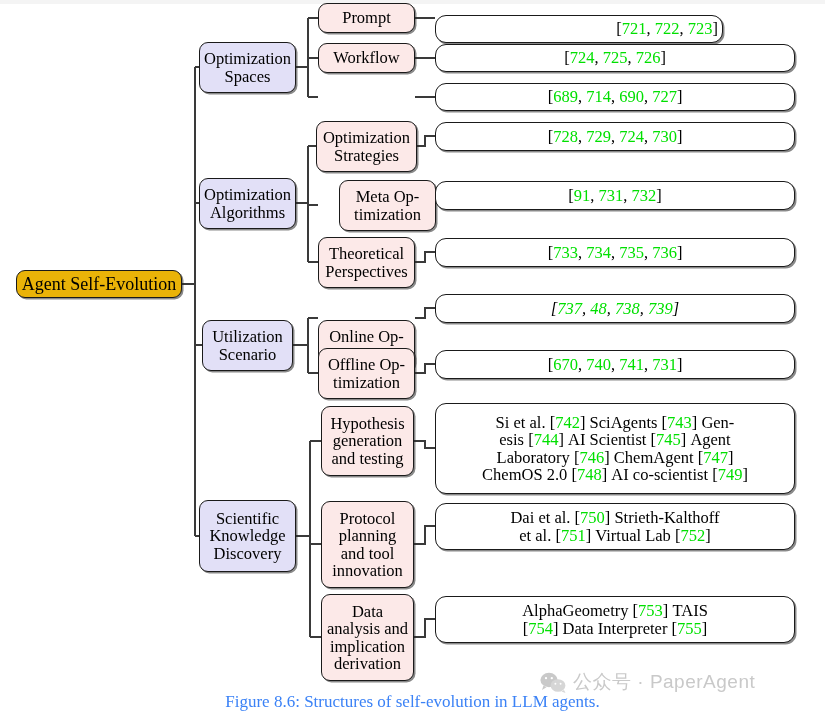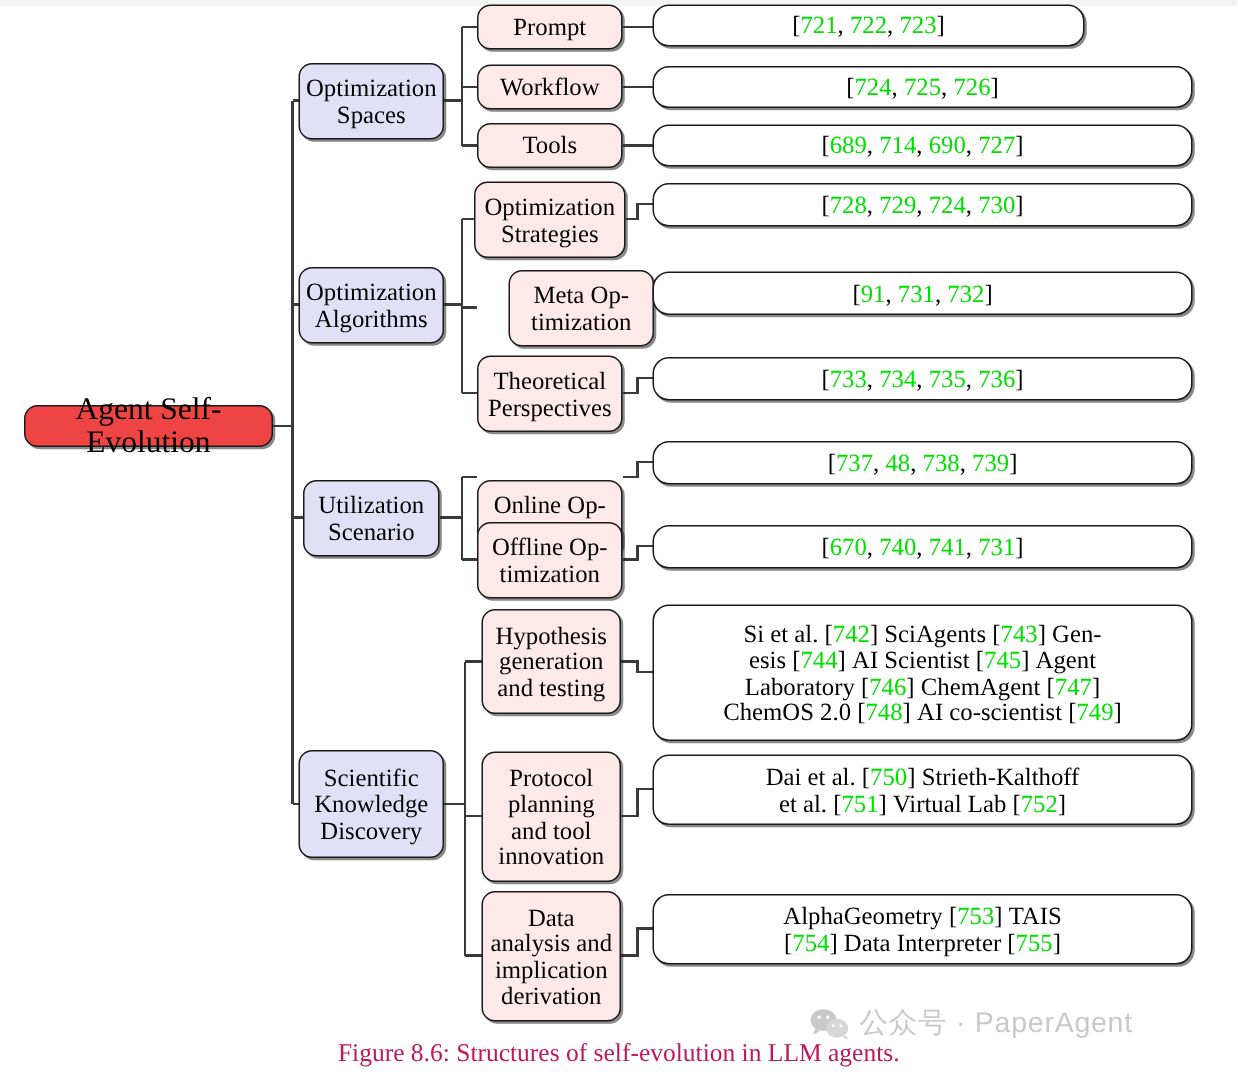--- a/index.html
+++ b/index.html
@@ -29,22 +29,22 @@
     display: flex;
     align-items: center;
     justify-content: center;
     text-align: center;
     line-height: 1.04;
     color: #000000;
     box-shadow: 1.5px 1.5px 0 rgba(40,40,40,0.55);
     padding: 1px 4px;
   }
   .node-root {
-    background: #ef4444;
-    font-size: 21px;
+    background: #eab308;
+    font-size: 18px;
     border-radius: 9px;
   }
   .node-l1 {
     background: #e2e0f7;
     font-size: 16.5px;
   }
   .node-l2 {
     background: #fce9e8;
     font-size: 16.5px;
   }
@@ -61,21 +61,21 @@
   }
   .cite { color: #00e000; }
   .leaf-line { display: block; }
   .caption {
     position: absolute;
     left: 0;
     top: 692px;
     width: 825px;
     text-align: center;
     font-size: 17px;
-    color: #be185d;
+    color: #3b82f6;
     font-family: "Liberation Serif", "DejaVu Serif", serif;
   }
   .watermark {
     position: absolute;
     left: 540px;
     top: 669px;
     display: flex;
     align-items: center;
     gap: 7px;
     color: #c9c9c9;
@@ -172,23 +172,20 @@
 Knowledge
 Discovery</span>
   </div>
 
   <div class="node-box node-l2" style="left:318px; top:3px; width:97px; height:30px;">
     <span class="node-text">Prompt</span>
   </div>
   <div class="node-box node-l2" style="left:318px; top:43px; width:97px; height:30px;">
     <span class="node-text">Workflow</span>
   </div>
-  <div class="node-box node-l2" style="left:318px; top:82px; width:97px; height:30px;">
-    <span class="node-text">Tools</span>
-  </div>
 
   <div class="node-box node-l2" style="left:316px; top:121px; width:101px; height:51px;">
     <span class="node-text">Optimization
 Strategies</span>
   </div>
   <div class="node-box node-l2" style="left:318px; top:180px; width:97px; height:51px;margin-left:21px;">
     <span class="node-text">Meta Op-
 timization</span>
   </div>
   <div class="node-box node-l2" style="left:318px; top:237px; width:97px; height:51px;">
@@ -216,41 +213,41 @@
 implication
 derivation</span>
   </div>
   <div class="node-box node-l2" style="left:321px; top:501px; width:93px; height:87px;">
     <span class="node-text">Protocol
 planning
 and tool
 innovation</span>
   </div>
 
-  <div class="node-box node-leaf" style="left:435px; top:3px; width:288px; height:28px;">
+  <div class="node-box node-leaf" style="left:435px; top:15px; width:288px; height:28px;text-align:right;">
     <span class="node-text">[<span class="cite">721</span>, <span class="cite">722</span>, <span class="cite">723</span>]</span>
   </div>
   <div class="node-box node-leaf" style="left:435px; top:44px; width:360px; height:28px;">
     <span class="node-text">[<span class="cite">724</span>, <span class="cite">725</span>, <span class="cite">726</span>]</span>
   </div>
   <div class="node-box node-leaf" style="left:435px; top:83px; width:360px; height:28px;">
     <span class="node-text">[<span class="cite">689</span>, <span class="cite">714</span>, <span class="cite">690</span>, <span class="cite">727</span>]</span>
   </div>
 
   <div class="node-box node-leaf" style="left:435px; top:122px; width:360px; height:29px;">
     <span class="node-text">[<span class="cite">728</span>, <span class="cite">729</span>, <span class="cite">724</span>, <span class="cite">730</span>]</span>
   </div>
   <div class="node-box node-leaf" style="left:435px; top:181px; width:360px; height:29px;">
     <span class="node-text">[<span class="cite">91</span>, <span class="cite">731</span>, <span class="cite">732</span>]</span>
   </div>
   <div class="node-box node-leaf" style="left:435px; top:238px; width:360px; height:29px;">
     <span class="node-text">[<span class="cite">733</span>, <span class="cite">734</span>, <span class="cite">735</span>, <span class="cite">736</span>]</span>
   </div>
 
-  <div class="node-box node-leaf" style="left:435px; top:294px; width:360px; height:29px;">
+  <div class="node-box node-leaf" style="left:435px; top:294px; width:360px; height:29px;font-style:italic;">
     <span class="node-text">[<span class="cite">737</span>, <span class="cite">48</span>, <span class="cite">738</span>, <span class="cite">739</span>]</span>
   </div>
   <div class="node-box node-leaf" style="left:435px; top:350px; width:360px; height:29px;">
     <span class="node-text">[<span class="cite">670</span>, <span class="cite">740</span>, <span class="cite">741</span>, <span class="cite">731</span>]</span>
   </div>
 
   <div class="node-box node-leaf" style="left:435px; top:403px; width:360px; height:91px;">
     <span class="node-text"><span class="leaf-line">Si&nbsp;et&nbsp;al.&nbsp;[<span class="cite">742</span>]&nbsp;SciAgents&nbsp;[<span class="cite">743</span>]&nbsp;Gen-</span><span class="leaf-line">esis&nbsp;[<span class="cite">744</span>]&nbsp;AI&nbsp;Scientist&nbsp;[<span class="cite">745</span>]&nbsp;Agent</span><span class="leaf-line">Laboratory&nbsp;[<span class="cite">746</span>]&nbsp;ChemAgent&nbsp;[<span class="cite">747</span>]</span><span class="leaf-line">ChemOS&nbsp;2.0&nbsp;[<span class="cite">748</span>]&nbsp;AI&nbsp;co-scientist&nbsp;[<span class="cite">749</span>]</span></span>
   </div>
   <div class="node-box node-leaf" style="left:435px; top:503px; width:360px; height:47px;">

